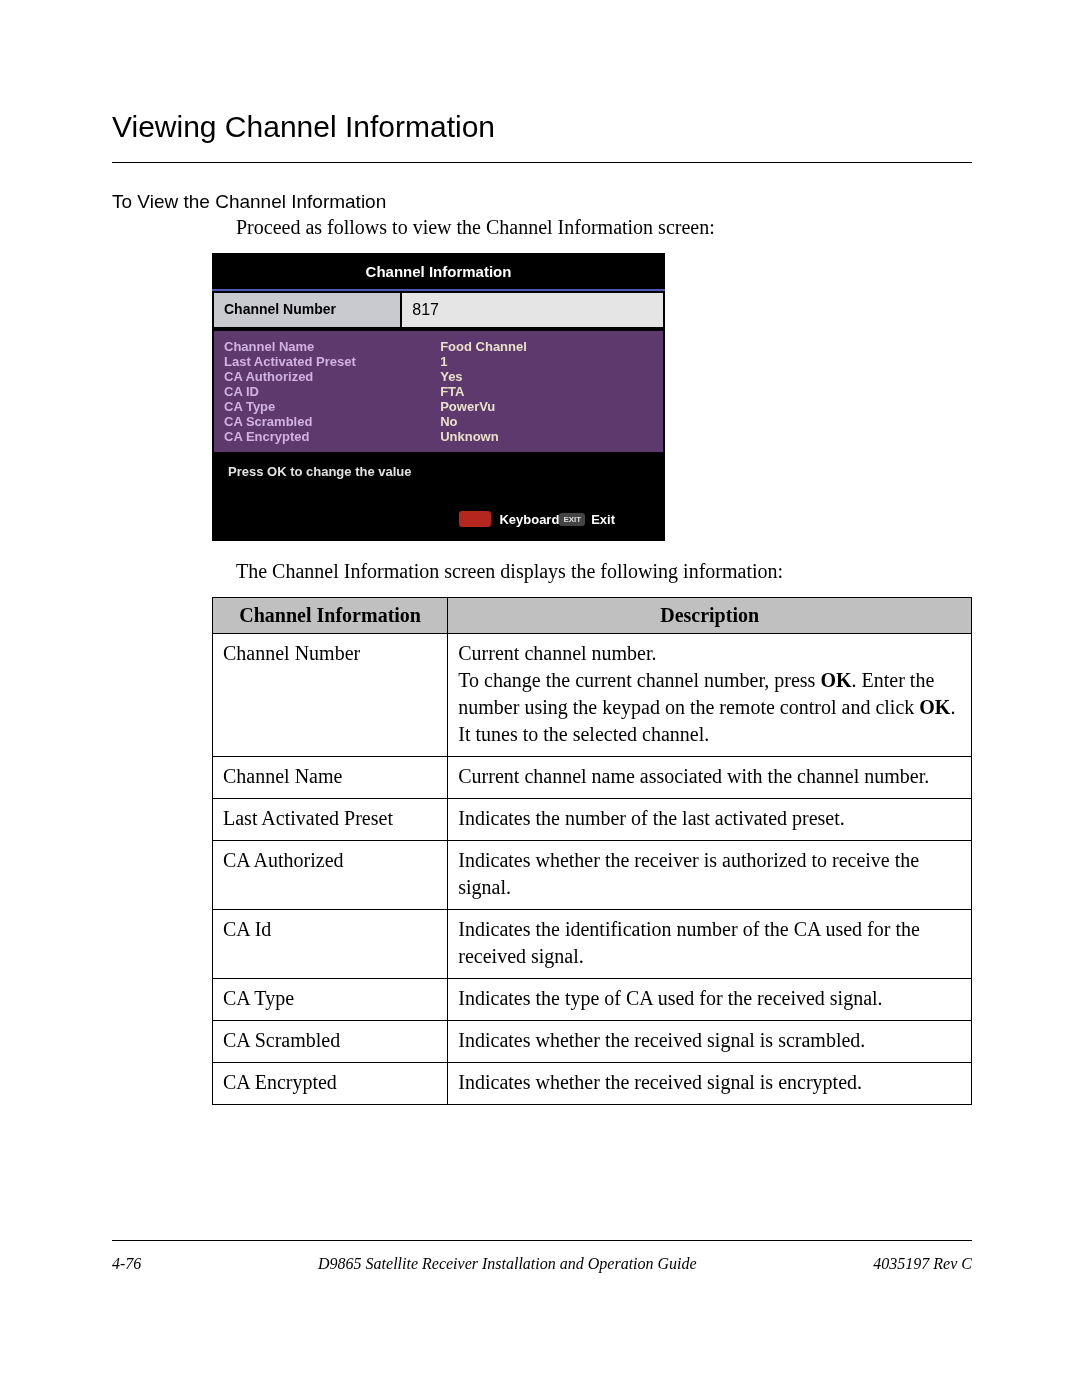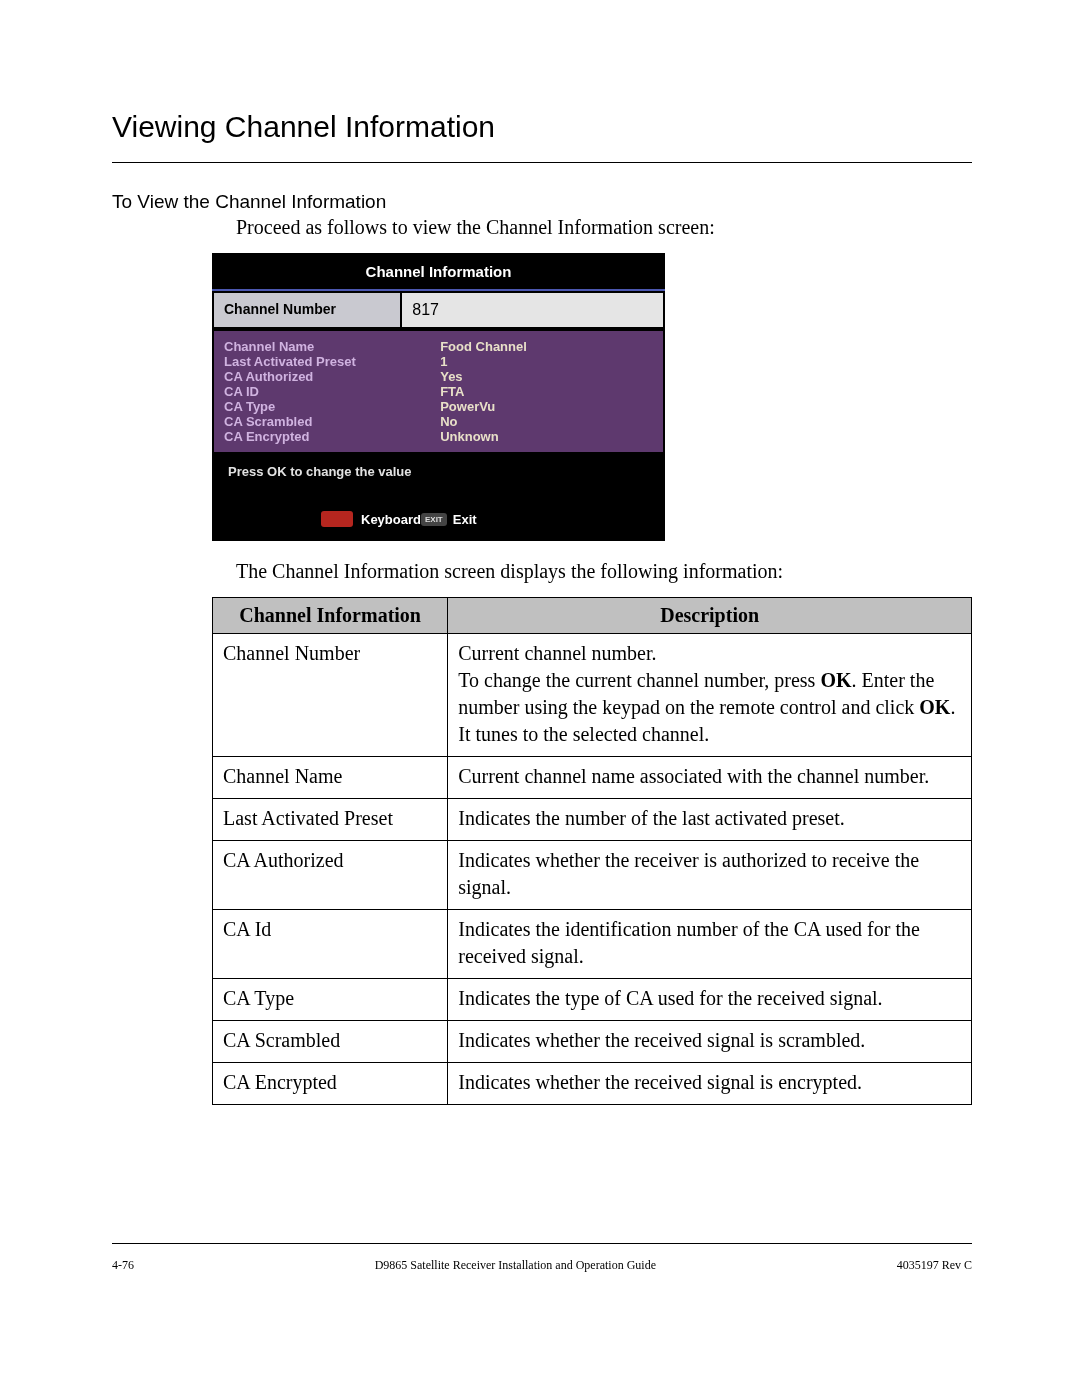--- a/index.html
+++ b/index.html
@@ -110,21 +110,21 @@
   }
   .ui-hint {
     color: #e2e2e2;
     font-family: Liberation Sans, sans-serif;
     font-weight: bold;
     font-size: 13px;
     padding: 10px 16px 30px 16px;
   }
   .ui-footer {
     display: flex;
-    justify-content: flex-start;
+    justify-content: flex-end;
     align-items: center;
     padding: 0 50px 14px 94px;
     margin-left: 15px;
   }
   .kb-icon {
     width: 32px; height: 16px;
     background: #b5261f;
     border-radius: 3px;
     display: inline-block;
     vertical-align: middle;
@@ -183,22 +183,23 @@
     bottom: 62px;
   }
   .pf-rule {
     border: none;
     border-top: 1px solid #000;
     margin: 0 0 14px 0;
   }
   .pf-row {
     display: flex;
     justify-content: space-between;
-    font-size: 12px;
+    font-size: 16px;
     font-family: "Times New Roman", Times, serif;
+    font-style: italic;
   }
 </style>
 </head>
 <body>
 
 <div class="page">
 
   <div class="title">Viewing Channel Information</div>
   <hr class="rule">
 

